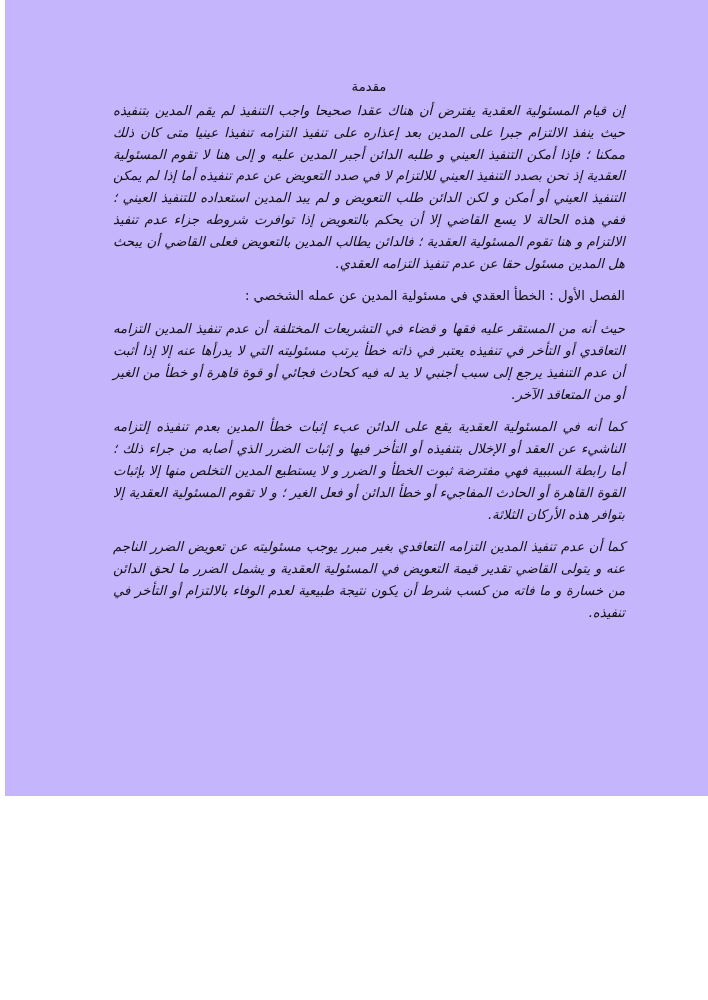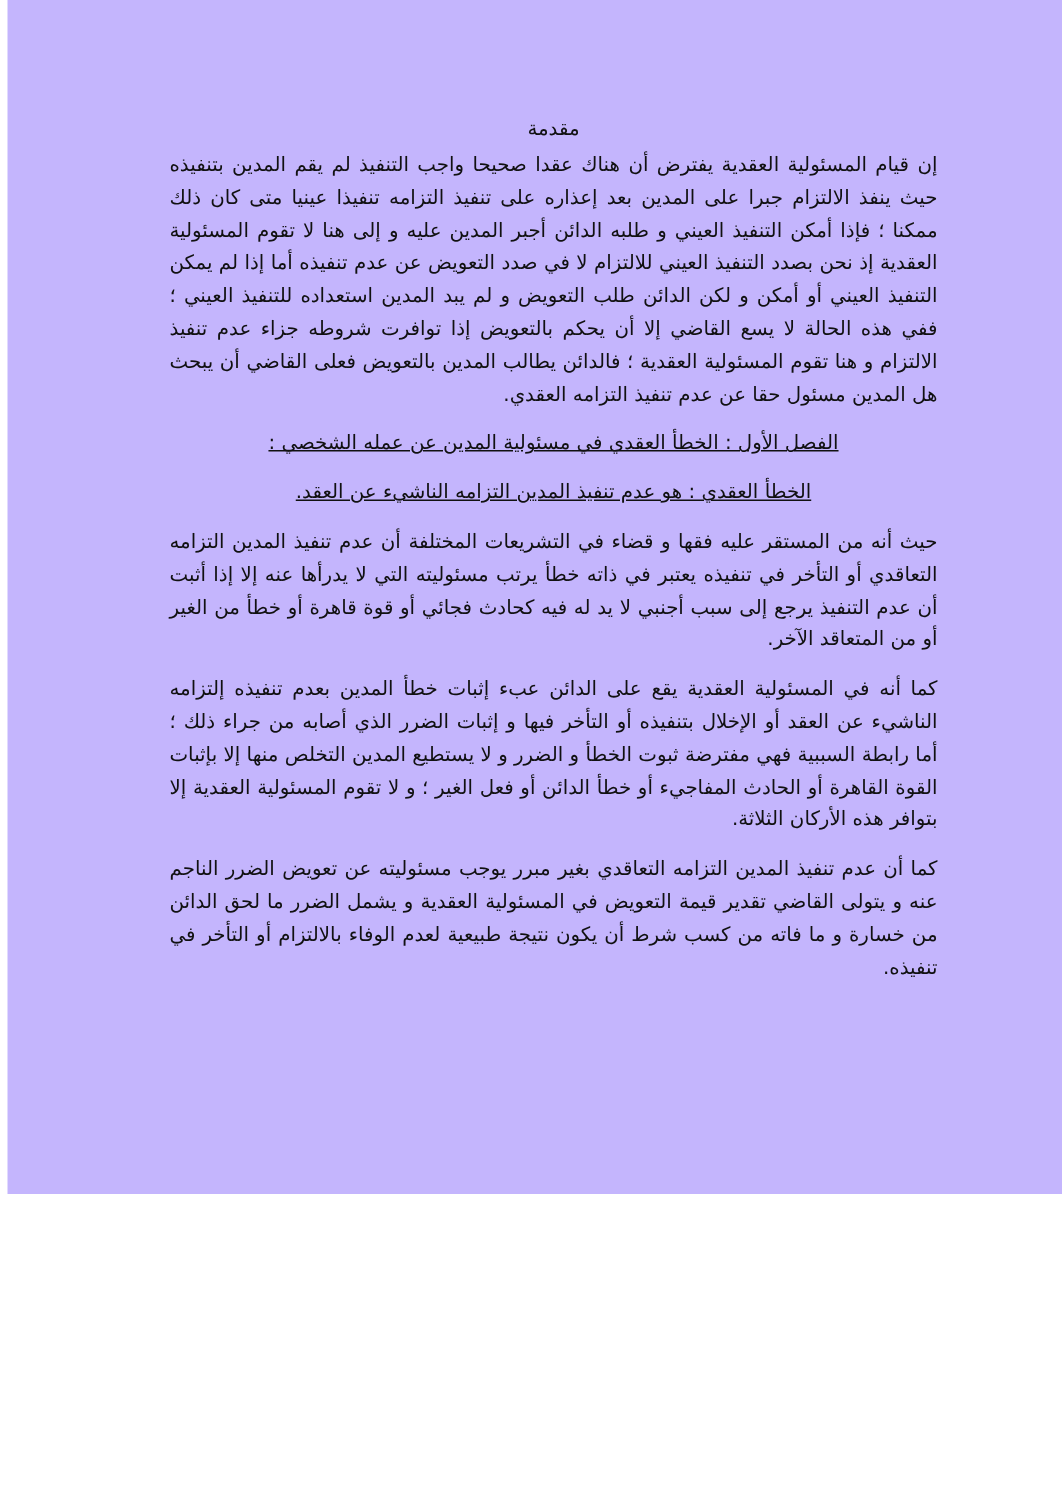--- a/index.html
+++ b/index.html
@@ -11,34 +11,33 @@
   .doc {
     position: absolute; left: 108px; top: 76px; width: 512px;
     direction: rtl; text-align: justify;
     font-family: "DejaVu Sans", sans-serif;
     font-size: 13.2px; line-height: 21.8px; color: #111111;
   }
   .title {
     text-align: center; margin: 0 0 2px 0;
     font-size: 13.2px; line-height: 22px;
   }
-  .para { margin: 0 0 11px 0; text-align: justify; text-align-last: right; }
-  .heading { margin: 0 0 11px 0; text-align: center; text-decoration: underline; }
+  .para { margin: 0 0 11px 0; text-align: justify; text-align-last: right; font-style: italic; }
+  .heading { margin: 0 0 11px 0; text-align: right; }
   .logo {
     position: absolute; left: 2px; top: 924px; width: 74px; height: 74px;
     opacity: 0.45;
   }
 </style>
 </head>
 <body>
 
 <div class="page">
   <div class="doc">
     <div class="title">مقدمة</div>
     <p class="para">إن قيام المسئولية العقدية يفترض أن هناك عقدا صحيحا واجب التنفيذ لم يقم المدين بتنفيذه حيث ينفذ الالتزام جبرا على المدين بعد إعذاره على تنفيذ التزامه تنفيذا عينيا متى كان ذلك ممكنا ؛ فإذا أمكن التنفيذ العيني و طلبه الدائن أجبر المدين عليه و إلى هنا لا تقوم المسئولية العقدية إذ نحن بصدد التنفيذ العيني للالتزام لا في صدد التعويض عن عدم تنفيذه أما إذا لم يمكن التنفيذ العيني أو أمكن و لكن الدائن طلب التعويض و لم يبد المدين استعداده للتنفيذ العيني ؛ ففي هذه الحالة لا يسع القاضي إلا أن يحكم بالتعويض إذا توافرت شروطه جزاء عدم تنفيذ الالتزام و هنا تقوم المسئولية العقدية ؛ فالدائن يطالب المدين بالتعويض فعلى القاضي أن يبحث هل المدين مسئول حقا عن عدم تنفيذ التزامه العقدي.</p>
     <p class="heading">الفصل الأول : الخطأ العقدي في مسئولية المدين عن عمله الشخصي :</p>
-    <p class="heading">الخطأ العقدي : هو عدم تنفيذ المدين التزامه الناشيء عن العقد.</p>
     <p class="para">حيث أنه من المستقر عليه فقها و قضاء في التشريعات المختلفة أن عدم تنفيذ المدين التزامه التعاقدي أو التأخر في تنفيذه يعتبر في ذاته خطأ يرتب مسئوليته التي لا يدرأها عنه إلا إذا أثبت أن عدم التنفيذ يرجع إلى سبب أجنبي لا يد له فيه كحادث فجائي أو قوة قاهرة أو خطأ من الغير أو من المتعاقد الآخر.</p>
     <p class="para">كما أنه في المسئولية العقدية يقع على الدائن عبء إثبات خطأ المدين بعدم تنفيذه إلتزامه الناشيء عن العقد أو الإخلال بتنفيذه أو التأخر فيها و إثبات الضرر الذي أصابه من جراء ذلك ؛ أما رابطة السببية فهي مفترضة ثبوت الخطأ و الضرر و لا يستطيع المدين التخلص منها إلا بإثبات القوة القاهرة أو الحادث المفاجيء أو خطأ الدائن أو فعل الغير ؛ و لا تقوم المسئولية العقدية إلا بتوافر هذه الأركان الثلاثة.</p>
     <p class="para">كما أن عدم تنفيذ المدين التزامه التعاقدي بغير مبرر يوجب مسئوليته عن تعويض الضرر الناجم عنه و يتولى القاضي تقدير قيمة التعويض في المسئولية العقدية و يشمل الضرر ما لحق الدائن من خسارة و ما فاته من كسب شرط أن يكون نتيجة طبيعية لعدم الوفاء بالالتزام أو التأخر في تنفيذه.</p>
   </div>
 
 </div>
 
 </body></html>

